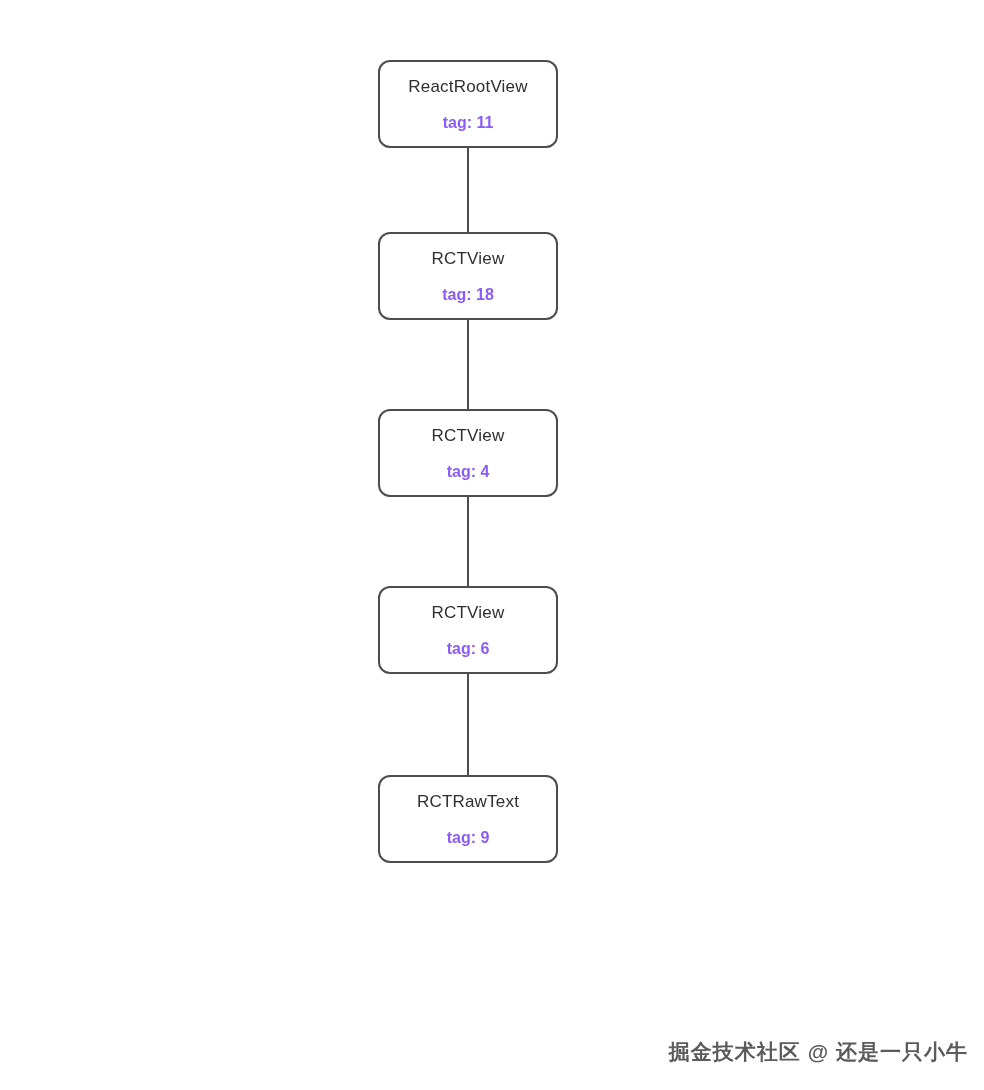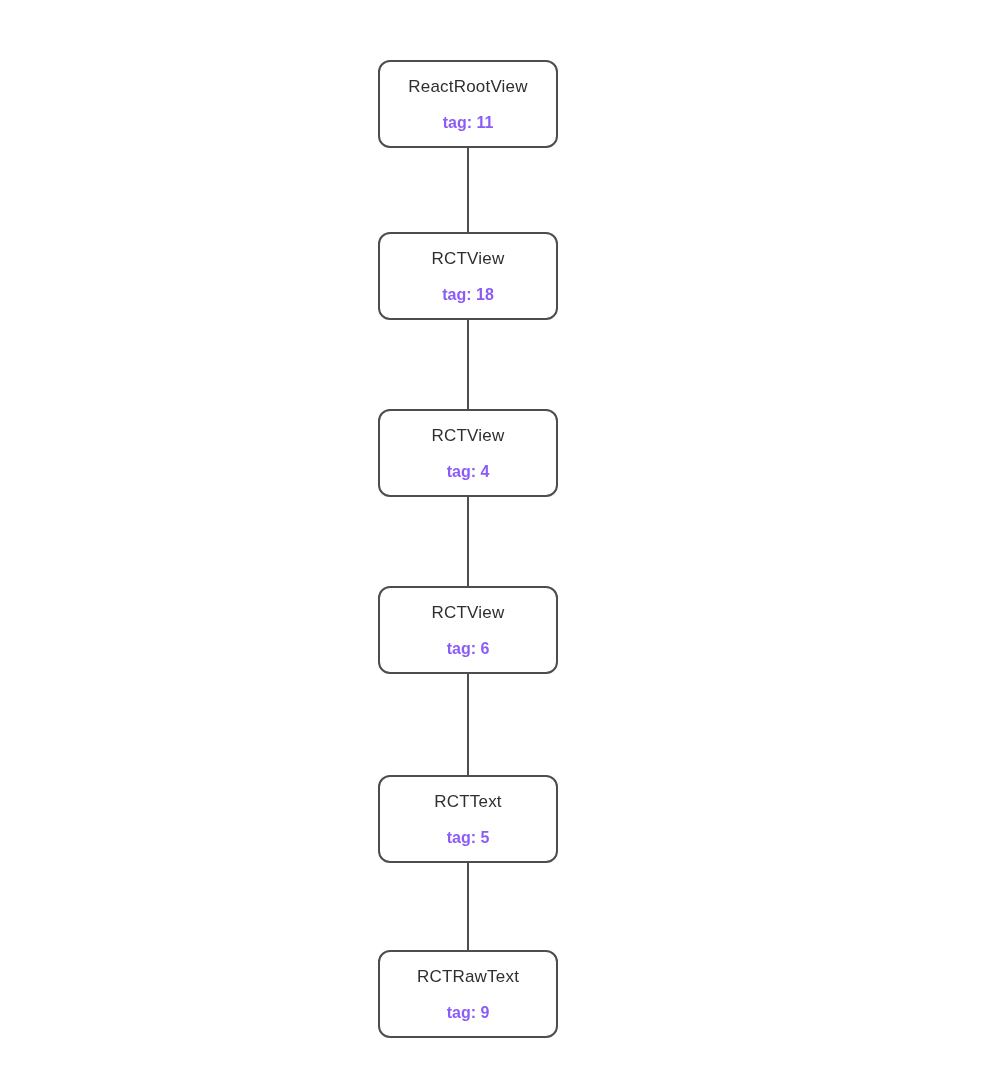--- a/index.html
+++ b/index.html
@@ -96,26 +96,23 @@
       <div class="node-tag">tag: 4</div>
     </div>
     <div class="connector"></div>
 
     <div class="node">
       <div class="node-label">RCTView</div>
       <div class="node-tag">tag: 6</div>
     </div>
     <div class="connector"></div>
 
-    <div class="node">
-      <div class="node-label">RCTText</div>
-      <div class="node-tag">tag: 5</div>
-    </div>
     <div class="connector"></div>
 
     <div class="node">
       <div class="node-label">RCTRawText</div>
       <div class="node-tag">tag: 9</div>
     </div>
 
   </div>
 
+  <div class="watermark">掘金技术社区 @ 还是一只小牛</div>
 </div>
 
 </body></html>

